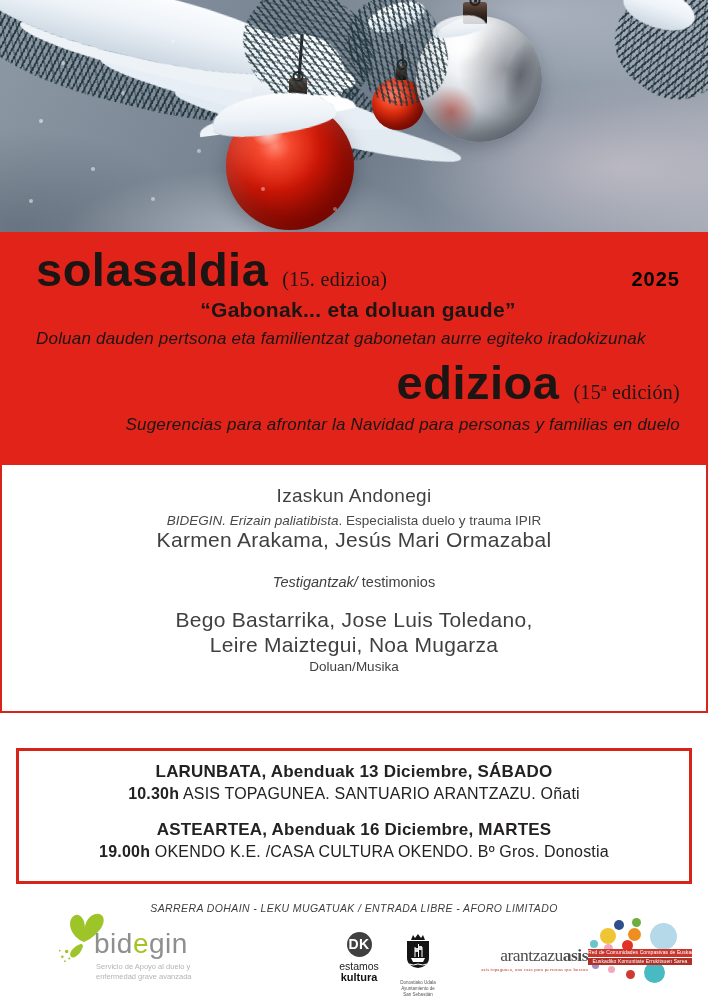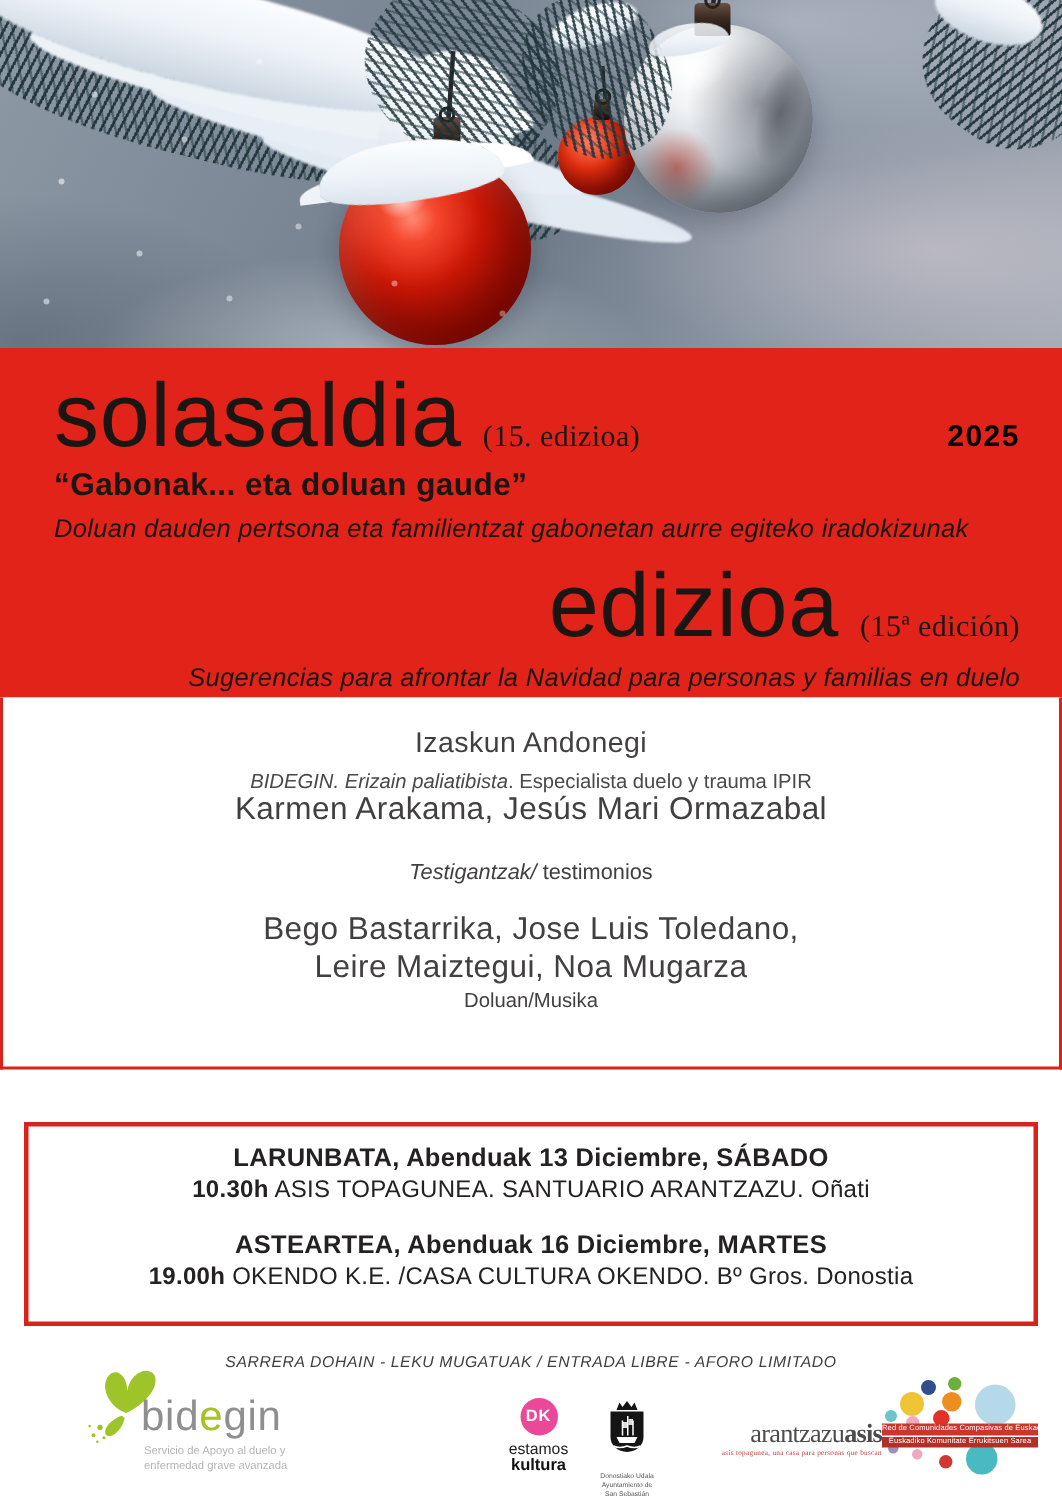--- a/index.html
+++ b/index.html
@@ -71,24 +71,24 @@
       152px 198px 0 1px rgba(255,255,255,.45), 62px 62px 0 1px rgba(255,255,255,.5),
       122px 92px 0 1px rgba(255,255,255,.4), 198px 150px 0 1px rgba(255,255,255,.45),
       30px 200px 0 1px rgba(255,255,255,.5), 172px 40px 0 1px rgba(255,255,255,.35),
       262px 188px 0 1px rgba(255,255,255,.4), 334px 208px 0 1px rgba(255,255,255,.35);}
 
   
   .band{position:absolute;left:0;top:232px;width:708px;height:233px;background:#e2231a;
         color:#1b1513;box-sizing:border-box;padding:13px 28px 0 36px;}
   .band-row{display:flex;align-items:baseline;}
   .band-row.right{justify-content:flex-end;margin-top:9px;}
-  .title-xl{font-size:60px;font-weight:400;letter-spacing:.5px;line-height:1.05;}
+  .title-xl{font-size:47px;font-weight:700;letter-spacing:.5px;line-height:1.05;}
   .edition{font-size:20px;margin-left:14px;letter-spacing:.3px;font-family:Liberation Serif, serif;}
   .year{margin-left:auto;color:#000000;font-weight:700;font-size:20px;letter-spacing:1px;}
-  .quote{font-weight:700;font-size:21px;margin-top:4px;letter-spacing:.3px;}
+  .quote{font-weight:700;font-size:21px;margin-top:4px;letter-spacing:.3px;text-align:center;}
   .sub{font-style:italic;font-size:17px;margin-top:7px;letter-spacing:.2px;}
   .es{text-align:right;}
 
   
   .panel{position:absolute;left:0;top:465px;width:708px;height:248px;background:#ffffff;box-sizing:border-box;
          border-left:2px solid #d8231b;border-right:2px solid #d8231b;border-bottom:2px solid #d8231b;
          text-align:center;color:#413f40;padding-top:20px;}
   .panel p{margin:0;}
   .lead-name{font-size:19px;letter-spacing:.3px;}
   .lead-role{font-size:13.5px;margin-top:6px !important;color:#4a4849;}
@@ -113,22 +113,22 @@
   .logo{position:absolute;}
   
   .logo-bidegin{left:36px;top:906px;width:176px;height:86px;}
   .butterfly{position:absolute;left:22px;top:2px;width:52px;height:56px;}
   .bidegin-word{position:absolute;left:58px;top:22px;font-size:28px;font-weight:400;
                 color:#8f8f8f;letter-spacing:.5px;}
   .bidegin-word .accent{color:#a3c422;}
   .bidegin-tag{position:absolute;left:60px;top:56px;font-size:7.5px;color:#b4b4b4;line-height:1.35;text-align:left;}
   
   .logo-dk{left:328px;top:932px;width:62px;height:54px;text-align:center;}
-  .dk-circle{width:25px;height:25px;border-radius:50%;background:#ec4899;color:#fff;margin:0 auto;
-             font-size:11px;font-weight:700;line-height:25px;letter-spacing:.5px;}
+  .dk-circle{width:25px;height:25px;border-radius:50%;background:#404040;color:#fff;margin:0 auto;
+             font-size:14px;font-weight:700;line-height:25px;letter-spacing:.5px;}
   .dk-l1{font-size:10.5px;color:#222;margin-top:3px;}
   .dk-l2{font-size:11px;font-weight:700;color:#111;margin-top:-1px;}
   
   .logo-crest{left:398px;top:933px;width:40px;height:60px;text-align:center;}
   .crest-text{font-size:4.5px;color:#555;line-height:1.3;margin-top:1px;}
   
   .logo-arantzazu{left:462px;top:947px;width:126px;height:32px;text-align:right;font-family:Liberation Serif, serif;}
   .ar-name{font-size:17.5px;color:#4c4c4c;letter-spacing:-.5px;line-height:1;}
   .ar-name b{font-weight:700;}
   .ar-tag{font-size:4.8px;color:#c23a32;margin-top:2px;letter-spacing:.2px;}

